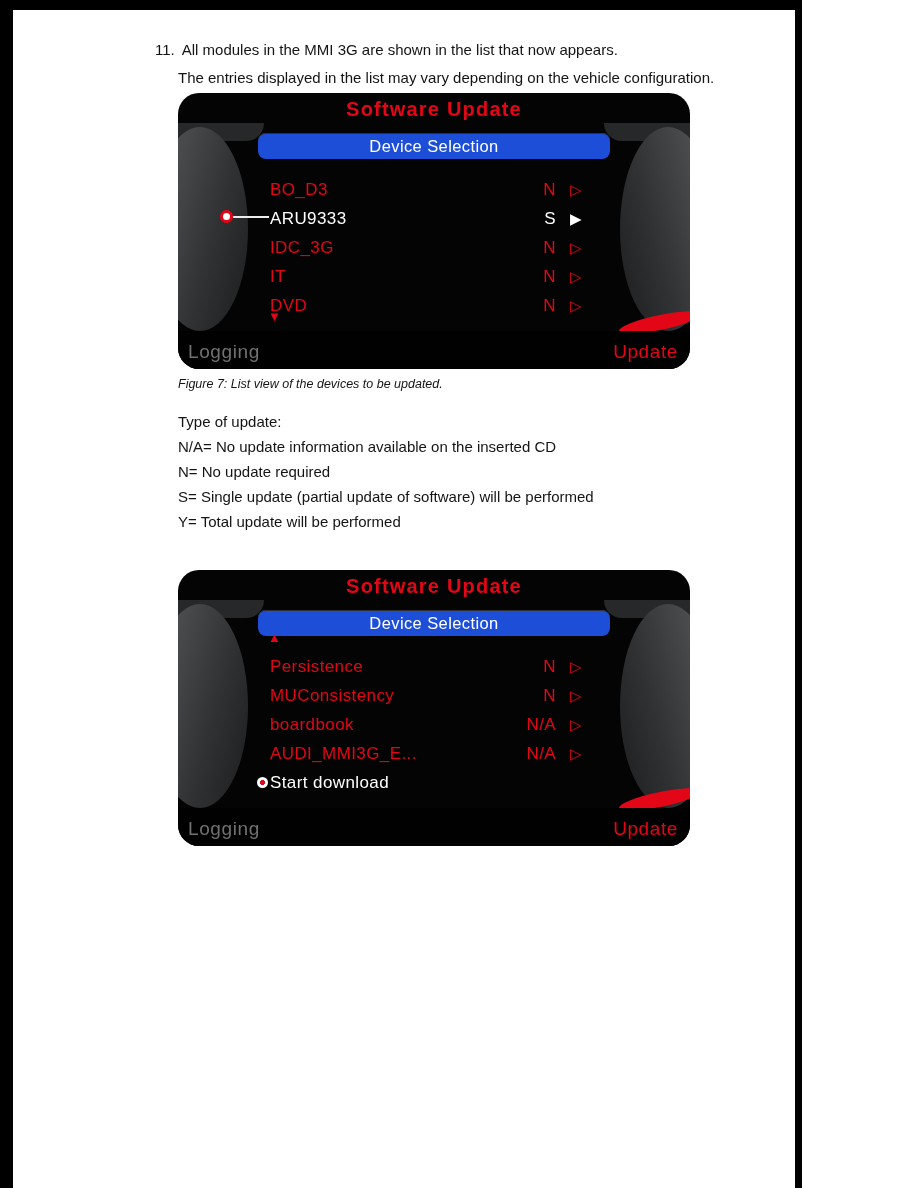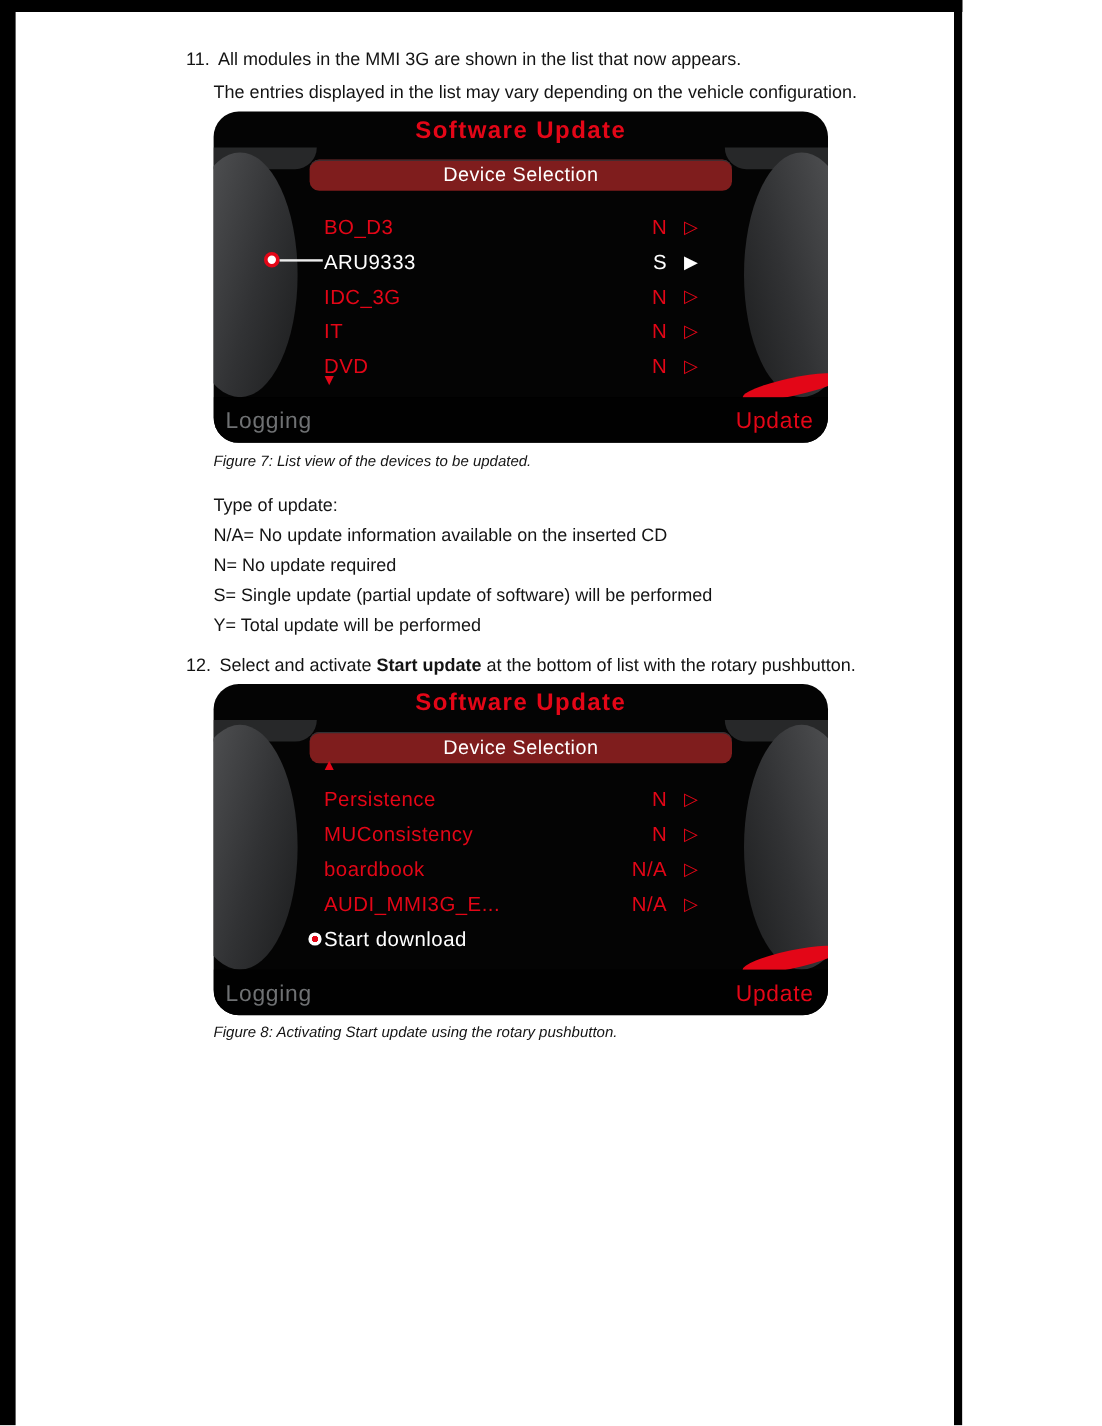--- a/index.html
+++ b/index.html
@@ -19,21 +19,21 @@
   .mmi{position:absolute;left:178px;width:512px;height:276px;background:#040404;overflow:hidden;border-radius:21px;}
   .mmi-title{position:absolute;top:5px;left:0;width:100%;text-align:center;font-size:20px;font-weight:bold;letter-spacing:1.2px;color:var(--mmi-red);}
   .wing{position:absolute;top:34px;width:96px;height:204px;}
   .wing.left{left:-26px;border-radius:50%;background:linear-gradient(105deg,#4b4c4e 20%,#313234 60%,#1c1d1e);}
   .wing.right{right:-26px;border-radius:50%;background:linear-gradient(-105deg,#4b4c4e 20%,#313234 60%,#1c1d1e);}
   .wedge{position:absolute;top:30px;width:86px;height:18px;background:#272829;}
   .wedge.tl{left:0;border-radius:0 0 46px 0;}
   .wedge.tr{right:0;border-radius:0 0 0 46px;}
   .sliver{position:absolute;right:-12px;top:222px;width:84px;height:15px;background:var(--mmi-red);border-radius:50%;transform:rotate(-12deg);}
   .bottombar{position:absolute;left:0;bottom:0;width:100%;height:38px;background:#010101;}
-  .devbar{position:absolute;top:40px;left:80px;width:352px;height:26px;line-height:26px;text-align:center;color:#ffffff;font-size:16.5px;letter-spacing:.4px;background:#7f1d1d;border-radius:8px;box-shadow:inset 0 1px 0 #303134;}
+  .devbar{position:absolute;top:40px;left:80px;width:352px;height:26px;line-height:26px;text-align:center;color:#ffffff;font-size:16.5px;letter-spacing:.4px;background:#1d4ed8;border-radius:8px;box-shadow:inset 0 1px 0 #303134;}
   .row{position:absolute;left:80px;width:352px;height:26px;line-height:26px;font-size:17px;letter-spacing:.4px;color:var(--mmi-red);}
   .row .lbl{position:absolute;left:12px;}
   .row .st{position:absolute;left:232px;width:66px;text-align:right;}
   .row .tri{position:absolute;left:312px;font-size:15px;}
   .row.sel{color:#ffffff;}
   .scrollicon{position:absolute;left:90px;font-size:13px;color:var(--mmi-red);}
   .softkey{position:absolute;bottom:6px;font-size:19px;letter-spacing:.6px;}
   .softkey.l{left:10px;color:var(--mmi-gray);}
   .softkey.r{right:12px;color:var(--mmi-red);}
   .marker-ring{position:absolute;left:42px;top:117px;width:7px;height:7px;border:3px solid var(--mmi-red);border-radius:50%;background:#ffffff;}
@@ -100,23 +100,20 @@
   </div>
 
   <div class="caption" style="top:377px">Figure 7: List view of the devices to be updated.</div>
 
   <div class="para" style="top:413px">Type of update:</div>
   <div class="para" style="top:438px">N/A= No update information available on the inserted CD</div>
   <div class="para" style="top:463px">N= No update required</div>
   <div class="para" style="top:488px">S= Single update (partial update of software) will be performed</div>
   <div class="para" style="top:513px">Y= Total update will be performed</div>
 
-  <div class="step" style="top:546px">
-    <span class="num">12.</span><span>Select and activate </span><span class="b">Start update</span><span> at the bottom of list with the rotary pushbutton.</span>
-  </div>
 
   <div class="mmi" style="top:570px">
     <div class="mmi-title">Software Update</div>
     <div class="wedge tl"></div>
     <div class="wedge tr"></div>
     <div class="wing left"></div>
     <div class="wing right"></div>
     <div class="sliver"></div>
     <div class="bottombar"></div>
 
@@ -147,14 +144,13 @@
     <div class="row sel" style="top:200px">
       <span class="lbl">Start download</span>
     </div>
 
     <div class="marker-dot"></div>
 
     <div class="softkey l">Logging</div>
     <div class="softkey r">Update</div>
   </div>
 
-  <div class="caption" style="top:853px">Figure 8: Activating Start update using the rotary pushbutton.</div>
 </div>
 
 </body></html>

